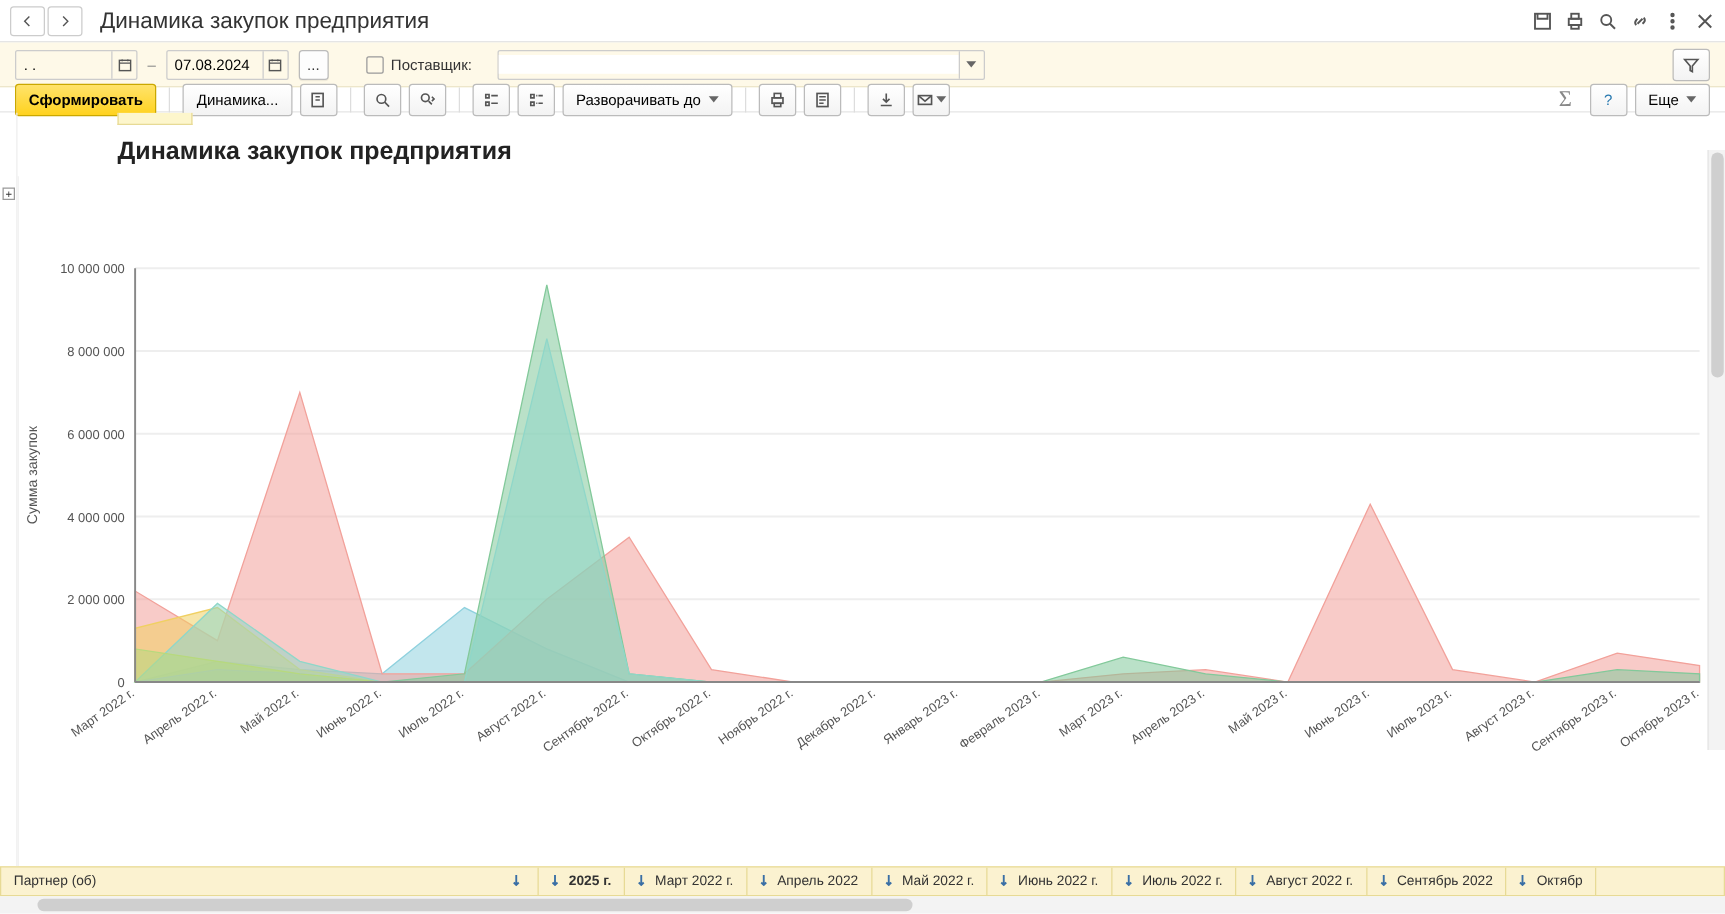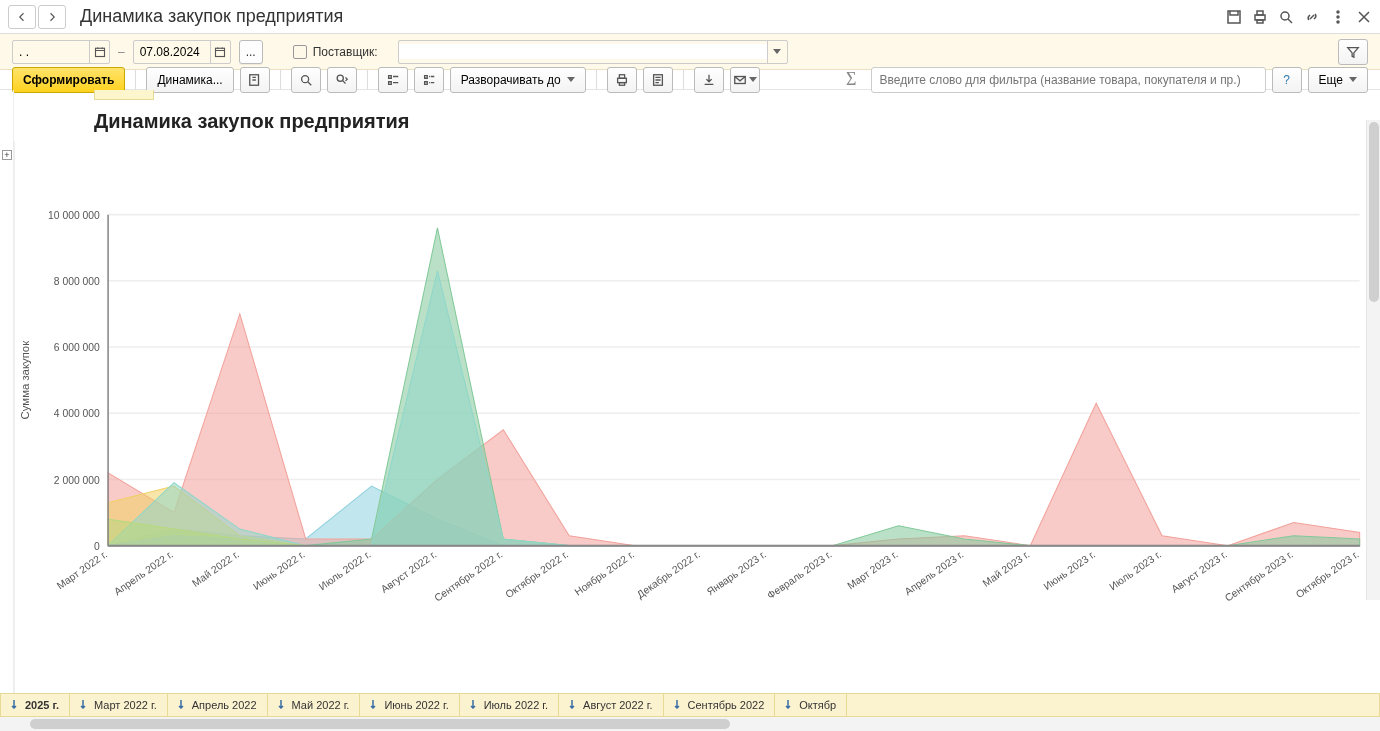--- a/index.html
+++ b/index.html
@@ -221,21 +221,20 @@
   <div class="ibtn">
         <svg viewBox="0 0 16 16" fill="#e8b83e" stroke="#c59520">
           <rect x="2" y="4" width="12" height="8"></rect>
           <path d="M2 4l6 5 6-5" fill="none"></path>
         </svg>
         <span class="caret" style="margin-left:2px"></span>
       </div>
 
   <div class="spacer"></div>
   <span class="sigma">Σ</span>
-  <input class="filter-input" placeholder="Введите слово для фильтра (название товара, покупателя и пр.)" style="">
   <div class="ibtn" style="color:#2a7ab0">?</div>
   <button class="btn">
         <span>Еще</span> 
         <span class="caret"></span>
       </button>
 </div>
 
 <div class="report">
   <div class="gutter">
     <div class="expand">+</div>
@@ -301,20 +300,27 @@
           </svg>
       
     </div>
   </div>
   <div class="vscroll">
         <div class="thumb"></div>
       </div>
 </div>
 
 <div class="periodbar">
+  <div class="cell" style="width:430px">
+    <span>Партнер (об)</span>
+    <span style="flex:1"></span>
+    <span class="sort-glyph"><svg viewBox="0 0 10 10">
+            <path d="M3 1v8M1 7l2 2 2-2" stroke="#3a6fa5"></path>
+          </svg></span>
+  </div>
   <div id="period-cols" style="display:flex;height:100%">
         <div class="cell">
           <span class="sort-glyph"><svg viewBox="0 0 10 10">
               <path d="M3 1v8M1 7l2 2 2-2" stroke="#3a6fa5"></path>
             </svg></span>
           <span style="font-weight:bold;">2025 г.</span>
         </div>
         <div class="cell">
           <span class="sort-glyph"><svg viewBox="0 0 10 10">
               <path d="M3 1v8M1 7l2 2 2-2" stroke="#3a6fa5"></path>

